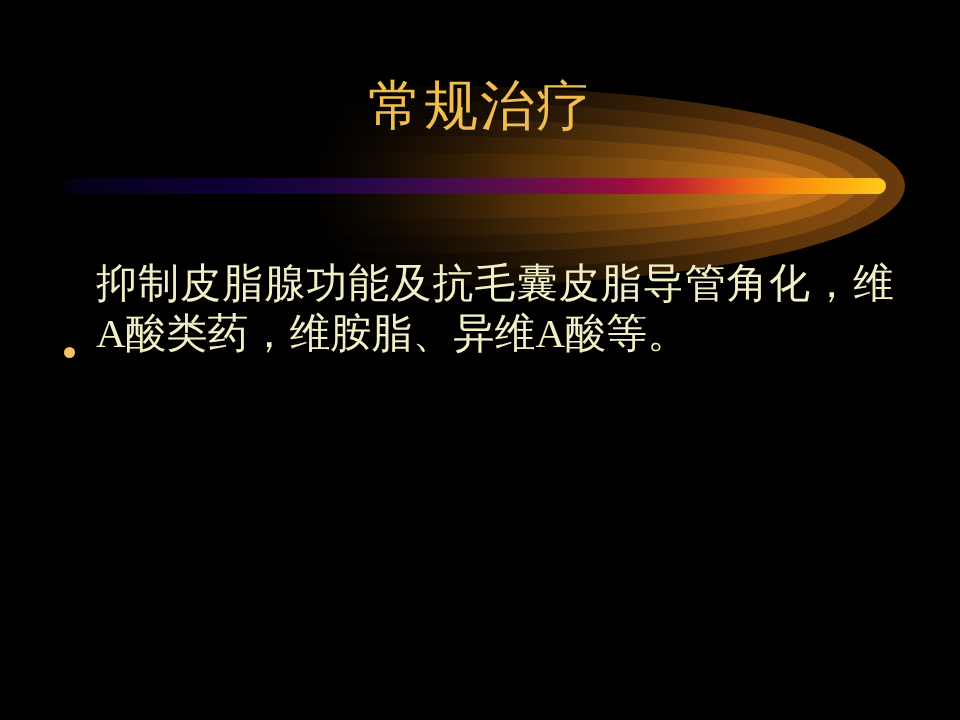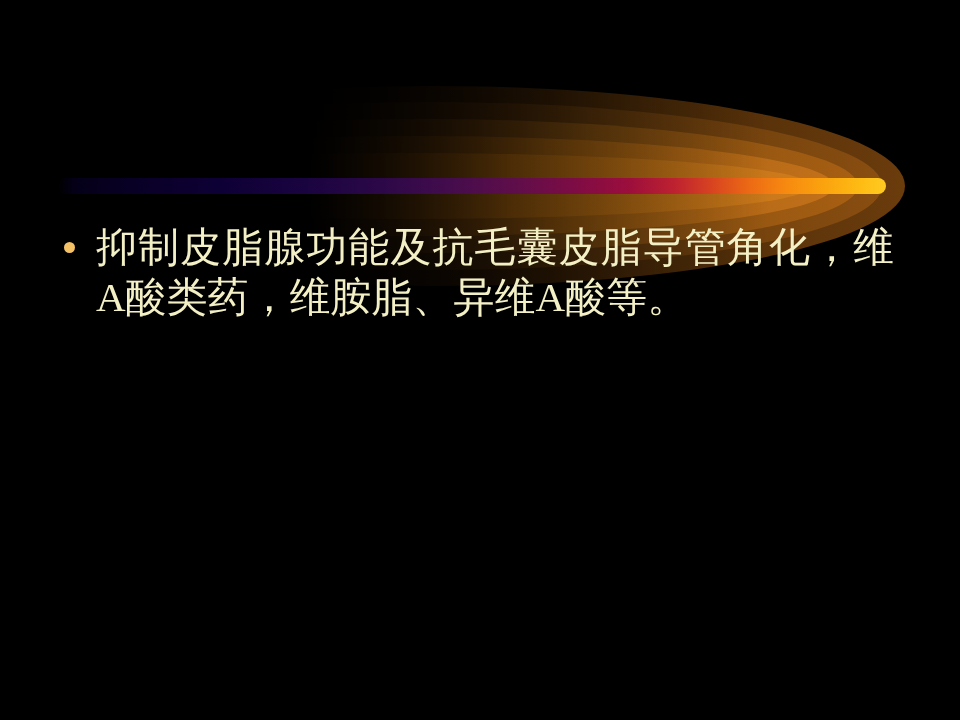--- a/index.html
+++ b/index.html
@@ -50,21 +50,22 @@
   
   #body-area {
     position: absolute;
     left: 64px;
     top: 222px;
     width: 830px;
     z-index: 6;
   }
   .bullet-row {
     display: flex;
-    align-items: flex-start;
+    align-items: flex-end;
+    margin-top: 36px;
   }
   .bullet-marker {
     flex: 0 0 auto;
     width: 32px;
     padding-top: 20px;
     display: flex;
     justify-content: flex-start;
   }
   .bullet-dot {
     display: block;
@@ -165,20 +166,23 @@
       <ellipse cx="424" cy="186" rx="434" ry="67" fill="url(#arcG3)"></ellipse>
 
       <ellipse cx="418" cy="186" rx="416" ry="50" fill="url(#arcG4)"></ellipse>
 
       <ellipse cx="412" cy="186" rx="400" ry="33" fill="url(#arcG5)"></ellipse>
     </g>
 
     <rect x="58" y="178" width="828" height="16" rx="8" ry="8" fill="url(#barG)"></rect>
   </svg>
 
+  <div id="title-area">
+    <span id="title-text">常规治疗</span>
+  </div>
 
   <div id="body-area">
     <div class="bullet-row">
       <span class="bullet-marker">
         <span class="bullet-dot"></span>
       </span>
       <span class="bullet-text">抑制皮脂腺功能及抗毛囊皮脂导管角化，维A酸类药，维胺脂、异维A酸等。</span>
     </div>
   </div>
 

